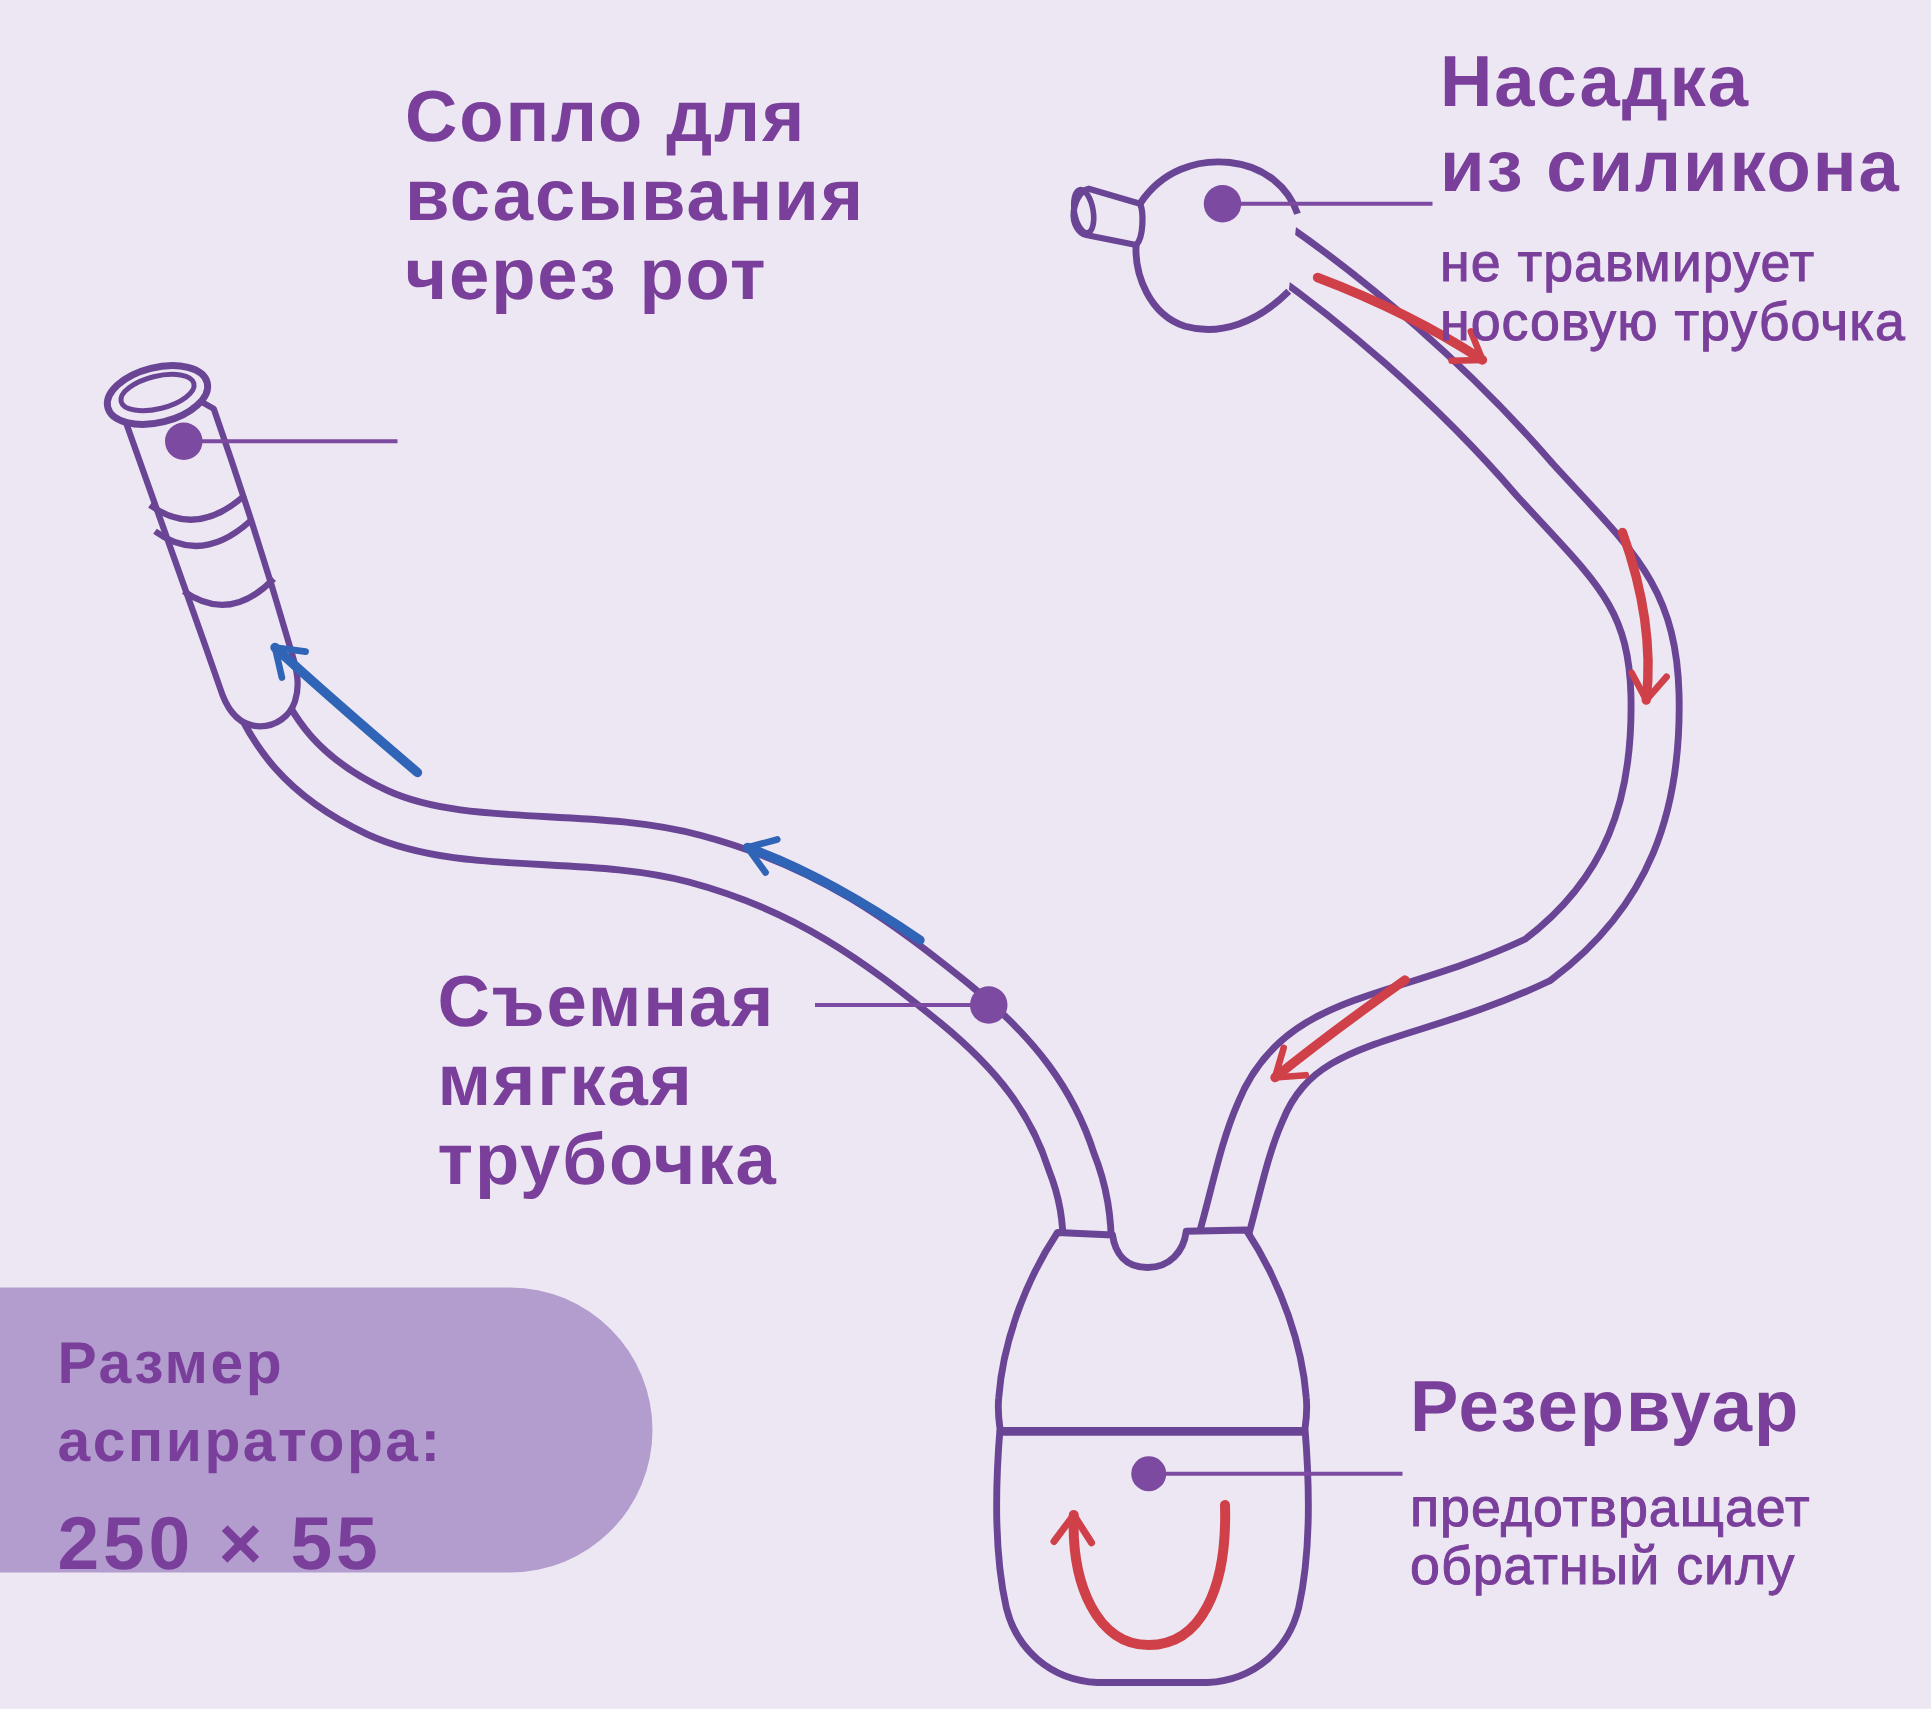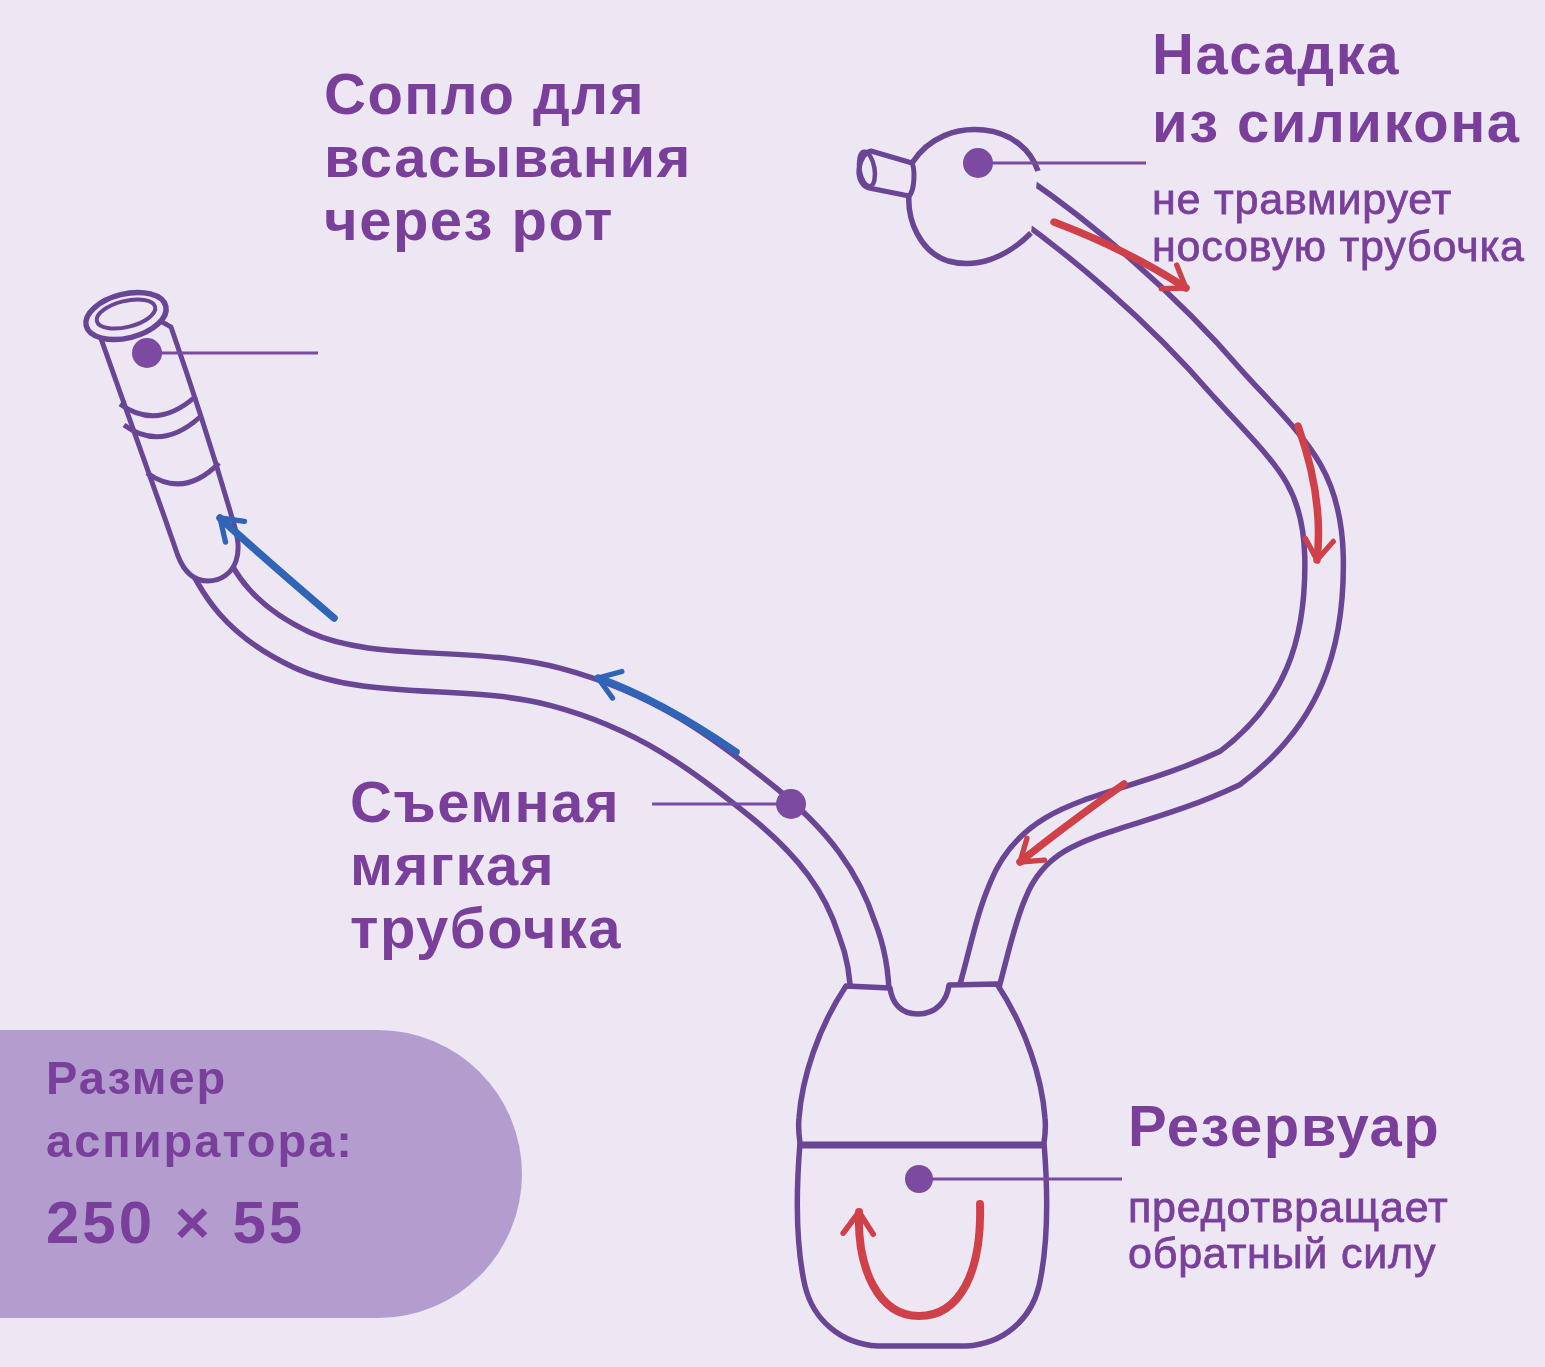--- a/index.html
+++ b/index.html
@@ -16,31 +16,31 @@
   .label{position:absolute; white-space:pre-line;}
   .t-title{
     font-weight:700; font-size:58px; line-height:63px; letter-spacing:1.5px;
   }
   .t-desc{
     font-weight:400; font-size:43px; letter-spacing:0.8px;
     -webkit-text-stroke:0.8px currentColor;
   }
   .label-mouth{left:324px; top:44px;}
   .label-mouth .t-desc{margin-top:12px; line-height:49px;}
-  .label-tip{left:1152px; top:2px;}
+  .label-tip{left:1152px; top:14px;}
   .label-tip .t-title{line-height:68px;}
   .label-tip .t-desc{margin-top:2px; line-height:47px;}
   .label-tube{left:350px; top:752px;}
   .label-reservoir{left:1128px; top:1076px;}
   .label-reservoir .t-title{line-height:64px;}
   .label-reservoir .t-desc{margin-top:8px; line-height:46px;}
   .size-box{
-    position:absolute; left:0; top:1030px; width:522px; height:288px;
+    position:absolute; left:0; top:1030px; width:522px; height:228px;
     background:var(--panel); border-radius:0 150px 150px 0;
-    padding:16px 0 0 46px;
+    padding:28px 0 0 46px;
   }
   .size-box .box-label{
     font-weight:700; font-size:47px; line-height:63px; letter-spacing:2px;
     white-space:pre-line;
   }
   .size-box .box-value{
     font-weight:700; font-size:60px; letter-spacing:3px; margin-top:16px;
   }
   
   .st-out{stroke:var(--outline); fill:none; stroke-linejoin:round;}

